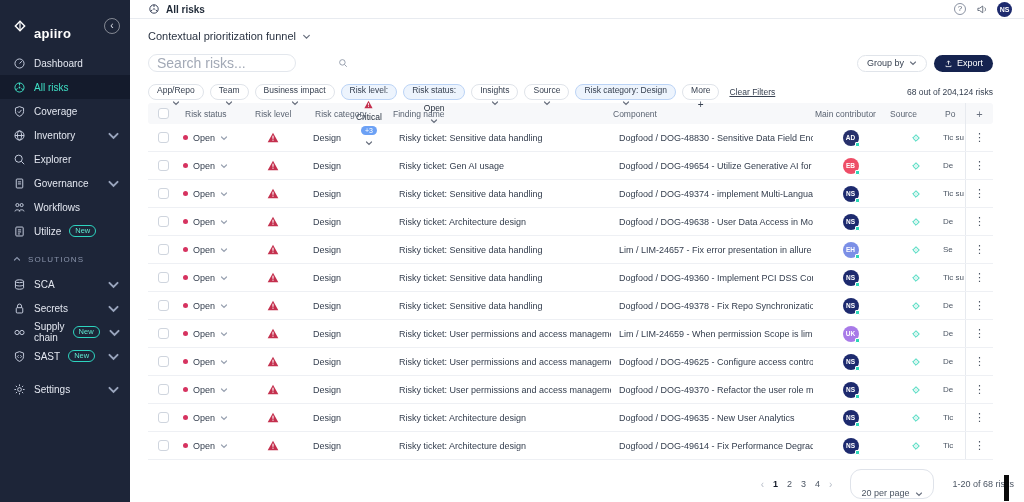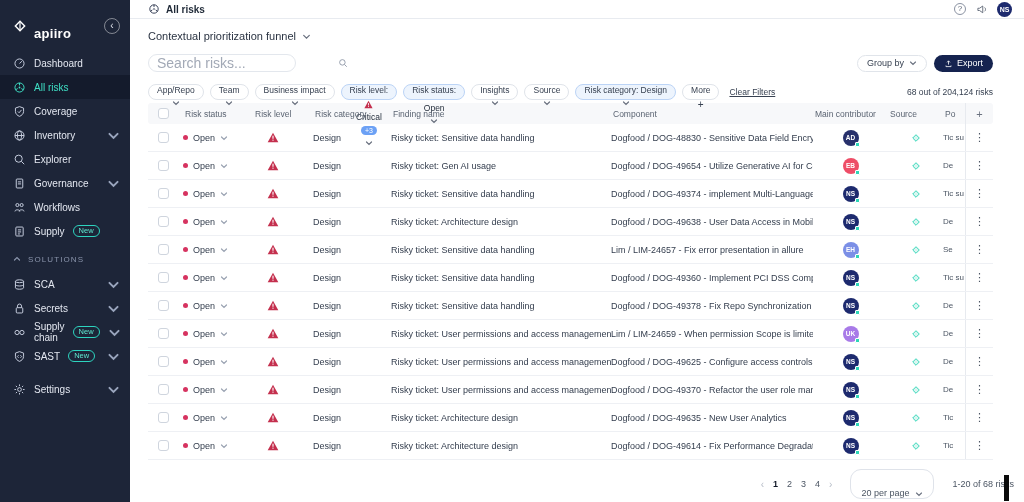--- a/index.html
+++ b/index.html
@@ -69,21 +69,21 @@
   .grid-cols { display:grid; grid-template-columns:35px 70px 60px 78px 220px 202px 75px 55px 22px 28px; align-items:center; }
   .thead { margin-top:3px; height:21px; background:#f7f8fa; border-radius:3px; font-size:8.5px; color:#5b6472; }
   .thead .th { padding-left:2px; }
   .th-plus { border-left:1px solid #e7eaef; height:100%; display:flex; align-items:center; justify-content:center; color:#6b7280; font-size:11px; cursor:pointer; }
   .trow { height:28px; border-bottom:1px solid #eef0f4; font-size:9px; color:#333d4d; }
   .cell { min-width:0; }
   .cb { width:11px; height:11px; border:1px solid #cfd5de; border-radius:3px; background:#fff; margin-left:10px; cursor:pointer; }
   .status-cell { display:flex; align-items:center; gap:5px; cursor:pointer; }
   .status-cell .chev { color:#9aa3b2; display:flex; }
   .risk-tri { width:12px; height:11px; display:flex; margin-left:14px; }
-  .finding, .component { white-space:nowrap; overflow:hidden; padding-right:10px; }
+  .finding, .component { white-space:nowrap; overflow:hidden; padding-right:10px;margin-left:8px; }
   .contrib { display:flex; justify-content:center; }
   .avatar { width:16px; height:16px; border-radius:50%; color:#fff; font-size:6.5px; font-weight:700; display:flex; align-items:center; justify-content:center; position:relative; cursor:pointer; }
   .avatar .prov { position:absolute; right:-1px; bottom:-1px; width:5px; height:5px; background:#2fd5b7; border:1px solid #fff; border-radius:1px; }
   .source-cell { display:flex; justify-content:center; }
   .source-cell svg { width:12px; height:12px; }
   .policy-cell { font-size:8px; color:#4b5563; line-height:1.25; max-height:22px; overflow:hidden; word-break:break-all; }
   .kebab-cell { border-left:1px solid #e7eaef; height:100%; display:flex; align-items:center; justify-content:center; color:#4b5563; font-size:11px; letter-spacing:0; cursor:pointer; }
 
   
   .footer-row { margin-top:9px; display:flex; align-items:center; justify-content:flex-end; gap:18px; width:866px; font-size:9px; color:#4b5563; }
@@ -190,21 +190,21 @@
           </span>
           <span>Workflows</span>
         </div>
         <div class="side-item">
           <span class="s-icon">
             <svg viewBox="0 0 16 16" fill="none" stroke="currentColor" stroke-width="1.2">
               <rect x="3.5" y="2.5" width="9" height="11" rx="1"></rect>
               <path d="M6 6 h4 M6 8.5 h4 M6 11 h2.5"></path>
             </svg>
           </span>
-          <span>Supply</span>
+          <span>Utilize</span>
           <span class="new-badge">New</span>
         </div>
       </nav>
     <div class="section-row">
       <span class="s-icon">
           <svg width="8" height="8" viewBox="0 0 8 8">
             <path d="M1.5 5 L4 2.5 L6.5 5" stroke="currentColor" fill="none" stroke-width="1.2" stroke-linecap="round"></path>
           </svg>
         </span>
       <span>SOLUTIONS</span>

